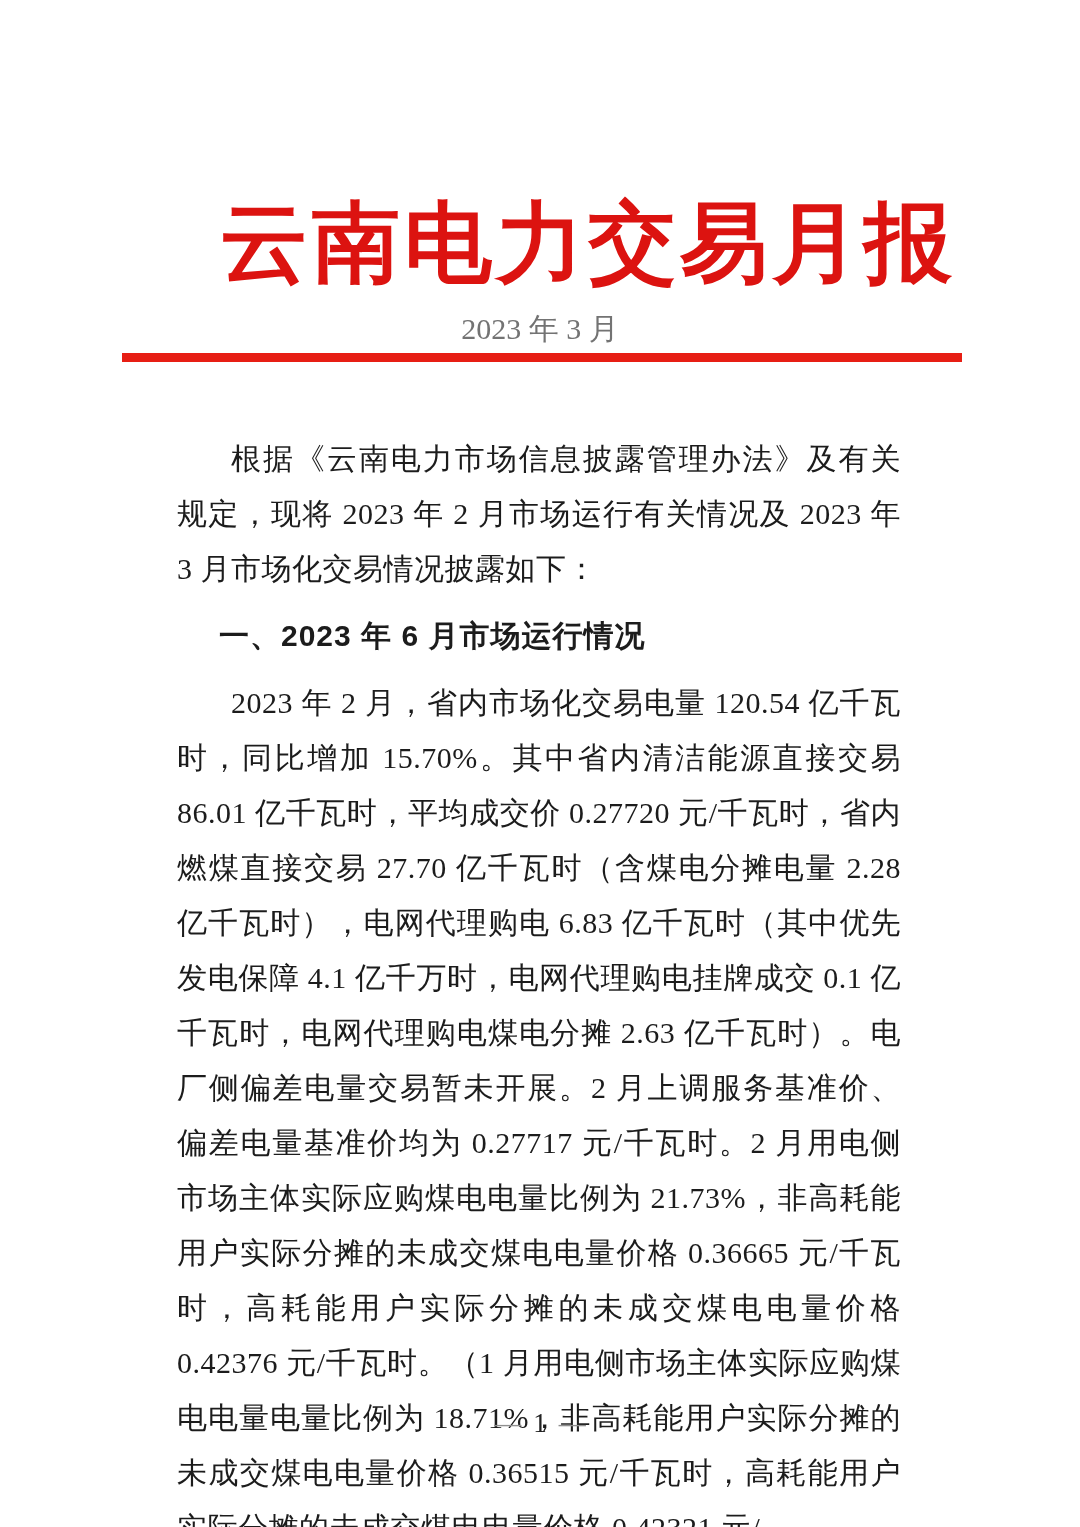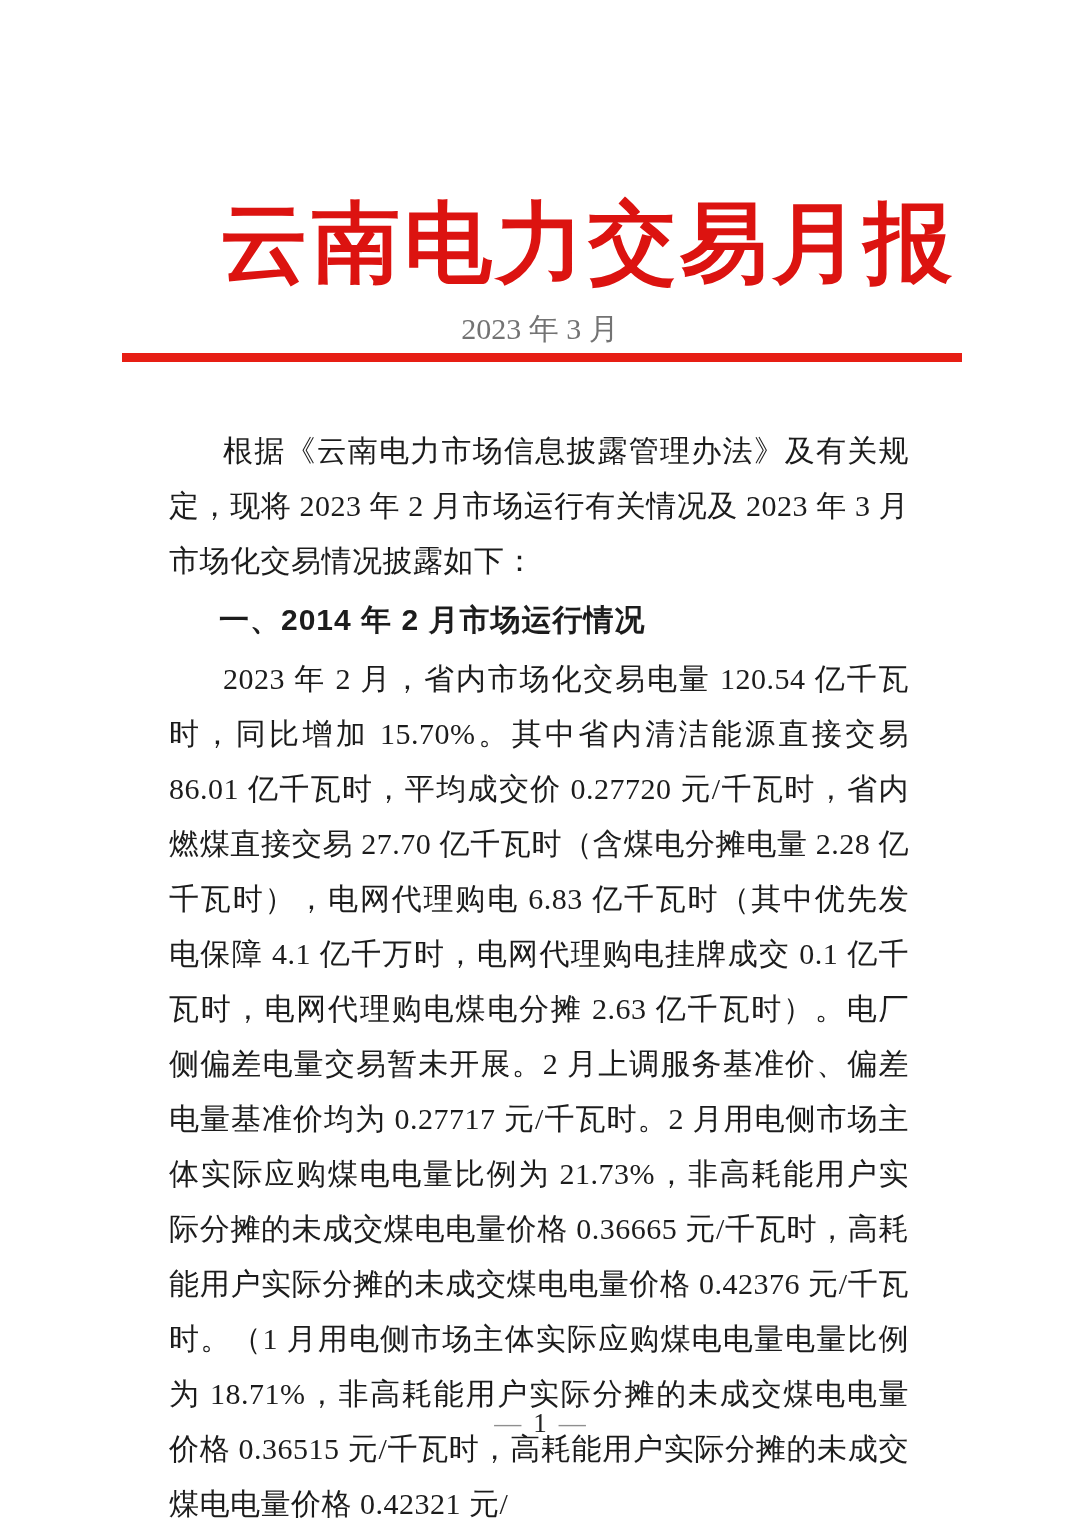--- a/index.html
+++ b/index.html
@@ -53,21 +53,21 @@
     top: 419px;
     left: 165px;
     width: 748px;
     font-size: 30px;
     line-height: 55px;
     text-align: justify;
     letter-spacing: 0.5px;
     color: #1c1c1c;
   }
   .para {
-    margin: 4px;
+    margin: 12px;
     text-indent: 54px;
   }
   .section-heading {
     margin: 0;
     text-indent: 54px;
     font-weight: bold;
     font-family: "Liberation Sans", "DejaVu Sans", sans-serif;
     letter-spacing: 1px;
   }
   .doc-footer {
@@ -93,21 +93,21 @@
 <div class="page">
 
   <h1 class="doc-title" style="color: rgb(220, 19, 16); margin-left: 48px;">云南电力交易月报</h1>
 
   <div class="doc-date">2023 年 3 月</div>
 
   <div class="title-rule" style="background: rgb(231, 30, 20);"></div>
 
   <div class="doc-body" style="color: rgb(28, 28, 28);">
     <p class="para">根据《云南电力市场信息披露管理办法》及有关规定，现将 2023 年 2 月市场运行有关情况及 2023 年 3 月市场化交易情况披露如下：</p>
-    <p class="section-heading">一、2014 年 2 月市场运行情况</p>
+    <p class="section-heading">一、2023 年 6 月市场运行情况</p>
     <p class="para">2023 年 2 月，省内市场化交易电量 120.54 亿千瓦时，同比增加 15.70%。其中省内清洁能源直接交易 86.01 亿千瓦时，平均成交价 0.27720 元/千瓦时，省内燃煤直接交易 27.70 亿千瓦时（含煤电分摊电量 2.28 亿千瓦时），电网代理购电 6.83 亿千瓦时（其中优先发电保障 4.1 亿千万时，电网代理购电挂牌成交 0.1 亿千瓦时，电网代理购电煤电分摊 2.63 亿千瓦时）。电厂侧偏差电量交易暂未开展。2 月上调服务基准价、偏差电量基准价均为 0.27717 元/千瓦时。2 月用电侧市场主体实际应购煤电电量比例为 21.73%，非高耗能用户实际分摊的未成交煤电电量价格 0.36665 元/千瓦时，高耗能用户实际分摊的未成交煤电电量价格 0.42376 元/千瓦时。（1 月用电侧市场主体实际应购煤电电量电量比例为 18.71%，非高耗能用户实际分摊的未成交煤电电量价格 0.36515 元/千瓦时，高耗能用户实际分摊的未成交煤电电量价格 0.42321 元/</p>
   </div>
 
   <div class="doc-footer">
     <span class="footer-dash">—</span><span class="footer-num">1</span><span class="footer-dash">—</span>
   </div>
 
 </div>
 
 </body></html>

